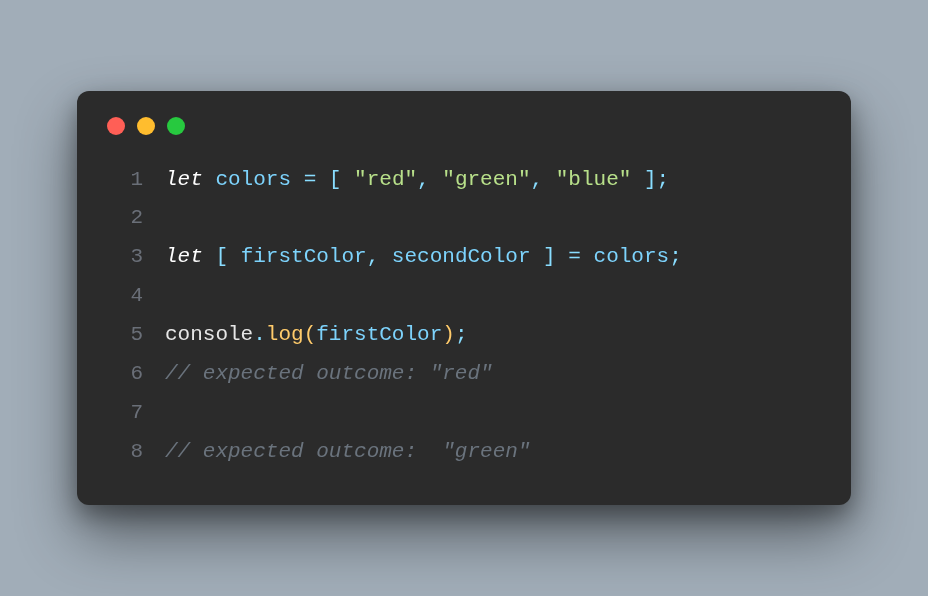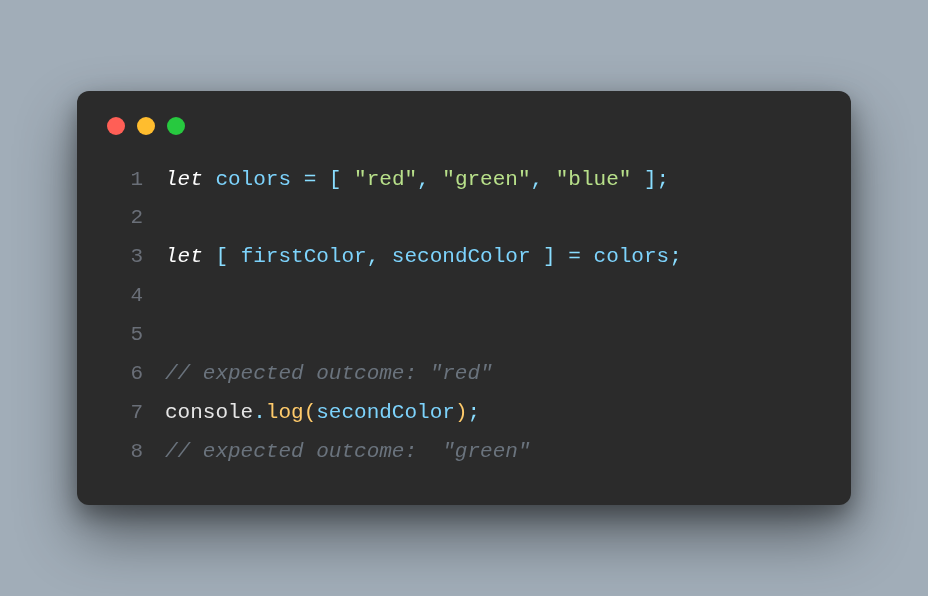--- a/index.html
+++ b/index.html
@@ -63,18 +63,18 @@
   <div class="titlebar">
     <div class="dot red"></div>
     <div class="dot yellow"></div>
     <div class="dot green"></div>
   </div>
   <div class="code" id="code">
       <div class="code-row"><span class="ln">1</span><span><span class="tok-kw">let</span><span class="tok-id"> colors </span><span class="tok-punc">=</span><span class="tok-id"> </span><span class="tok-punc">[</span><span class="tok-id"> </span><span class="tok-str">"red"</span><span class="tok-punc">,</span><span class="tok-id"> </span><span class="tok-str">"green"</span><span class="tok-punc">,</span><span class="tok-id"> </span><span class="tok-str">"blue"</span><span class="tok-id"> </span><span class="tok-punc">];</span></span></div>
       <div class="code-row"><span class="ln">2</span><span><span class="tok-id"></span></span></div>
       <div class="code-row"><span class="ln">3</span><span><span class="tok-kw">let</span><span class="tok-id"> </span><span class="tok-punc">[</span><span class="tok-id"> firstColor</span><span class="tok-punc">,</span><span class="tok-id"> secondColor </span><span class="tok-punc">]</span><span class="tok-id"> </span><span class="tok-punc">=</span><span class="tok-id"> colors</span><span class="tok-punc">;</span></span></div>
       <div class="code-row"><span class="ln">4</span><span><span class="tok-id"></span></span></div>
-      <div class="code-row"><span class="ln">5</span></div>
+      <div class="code-row"><span class="ln">5</span><span><span class="tok-obj">console</span><span class="tok-dot">.</span><span class="tok-fn">log</span><span class="tok-paren">(</span><span class="tok-id">firstColor</span><span class="tok-paren">)</span><span class="tok-punc">;</span></span></div>
       <div class="code-row"><span class="ln">6</span><span><span class="tok-comment">// expected outcome: "red"</span></span></div>
-      <div class="code-row"><span class="ln">7</span><span><span class="tok-obj">console</span><span class="tok-dot">.</span><span class="tok-fn">log</span><span class="tok-paren">(</span><span class="tok-id">secondColor</span><span class="tok-paren">)</span><span class="tok-punc">;</span></span></div>
+      <div class="code-row"><span class="ln">7</span></div>
       <div class="code-row"><span class="ln">8</span><span><span class="tok-comment">// expected outcome:  "green"</span></span></div>
     </div>
 </div>
 
 </body></html>

